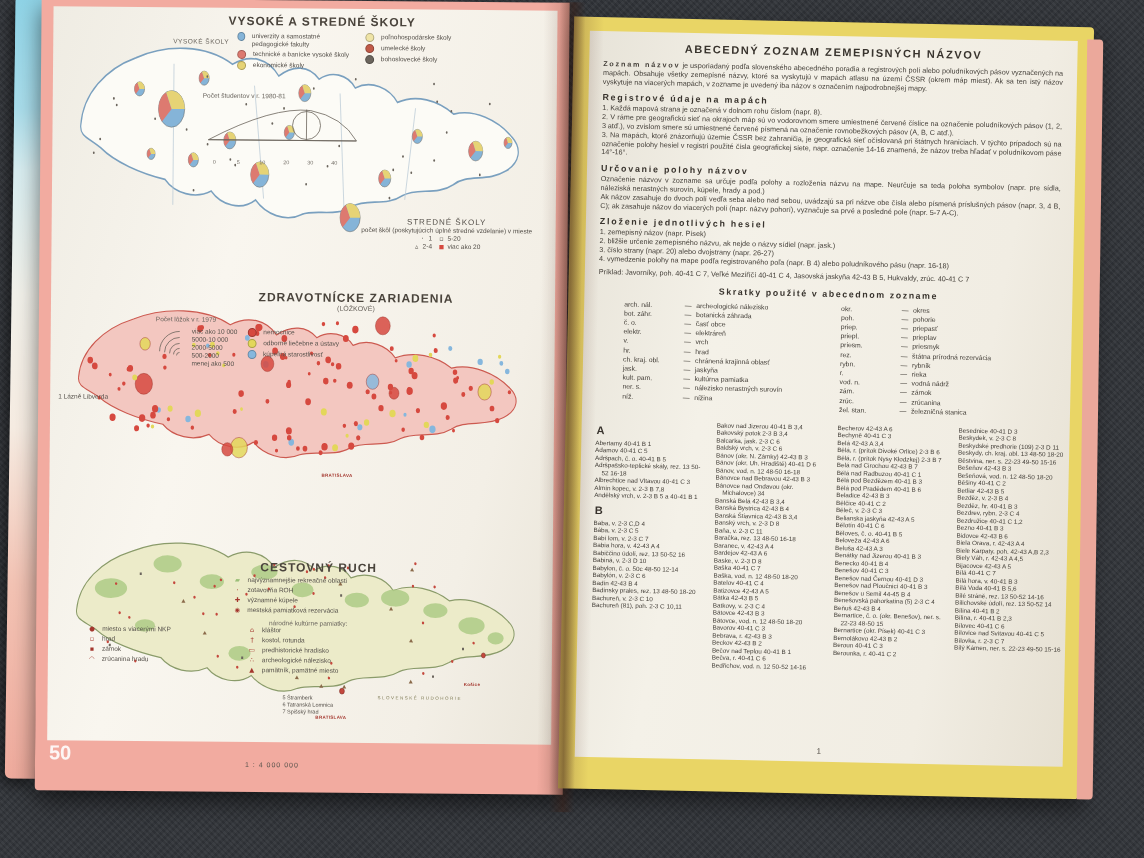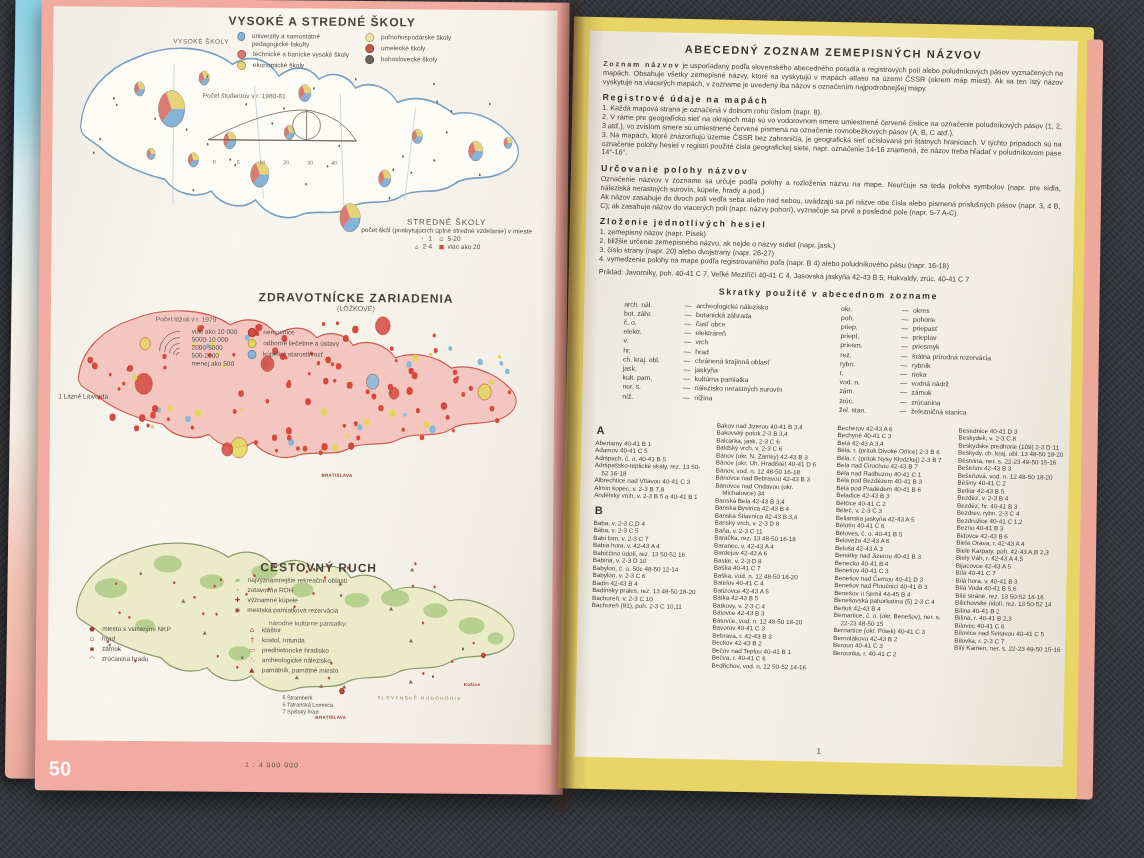--- a/index.html
+++ b/index.html
@@ -47,21 +47,21 @@
   .health-sub{position:absolute;left:195px;top:28px;font-size:7px;width:220px;text-align:center;color:#6a655e;}
   .health-note{position:absolute;left:105px;top:40px;font-size:6.5px;color:#6a655e;}
   .health-leg{position:absolute;left:105px;top:52px;display:flex;gap:10px;}
   .tour-title{position:absolute;left:160px;top:52px;font-size:12px;width:220px;text-align:center;}
   .tour-leg{position:absolute;left:185px;top:68px;}
   .monu-h{font-size:6.5px;color:#6a655e;text-align:center;margin:3px 0 2px 0;}
   .monu-cols{position:absolute;left:40px;top:118px;width:400px;display:flex;gap:50px;}
   .numbered-sites{position:absolute;left:235px;top:186px;font-size:5.5px;line-height:7px;color:#55504a;}
   .mk{display:inline-block;width:8px;margin-right:2px;text-align:center;font-family:"DejaVu Sans",sans-serif;}
   .pink-band{position:absolute;left:0;bottom:0;width:528px;height:46px;}
-  .pageno-left{position:absolute;left:14px;bottom:10px;color:#fff;font-size:20px;font-weight:bold;opacity:.9;}
+  .pageno-left{position:absolute;left:14px;bottom:26px;color:#fff;font-size:20px;font-weight:bold;opacity:.9;}
   .map-scale{position:absolute;left:210px;bottom:24px;font-size:7px;color:#5a544d;letter-spacing:1px;}
   .city-label{position:absolute;font-size:4.5px;color:#a4372e;font-weight:bold;letter-spacing:.3px;}
   .region-label{position:absolute;font-size:4.5px;color:#7e7a55;letter-spacing:1.5px;}
   
   .text-panel{position:absolute;left:16px;top:14px;width:488px;height:726px;
     background:linear-gradient(100deg,#e7e3d8,#f4f1e8 30%,#f1ede3 75%,#e6e0d2);
     padding:10px 14px;box-sizing:border-box;}
   .rp-title{text-align:center;font-size:11px;font-weight:bold;letter-spacing:1.6px;color:#38332d;margin-bottom:7px;}
   .intro,.para,.numlist div{font-size:7.2px;line-height:8.8px;text-align:justify;color:#45403a;}
   .lead{font-weight:bold;letter-spacing:1.8px;}

